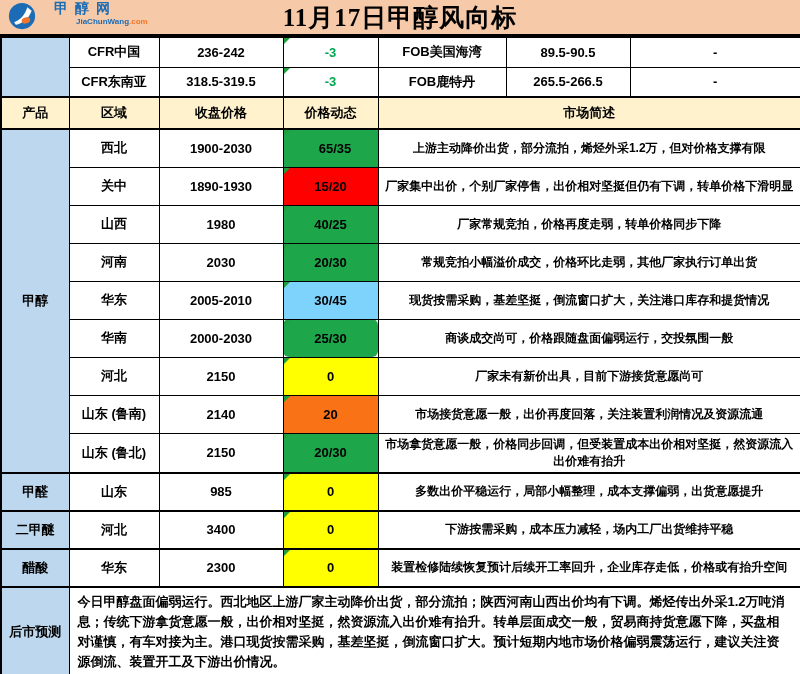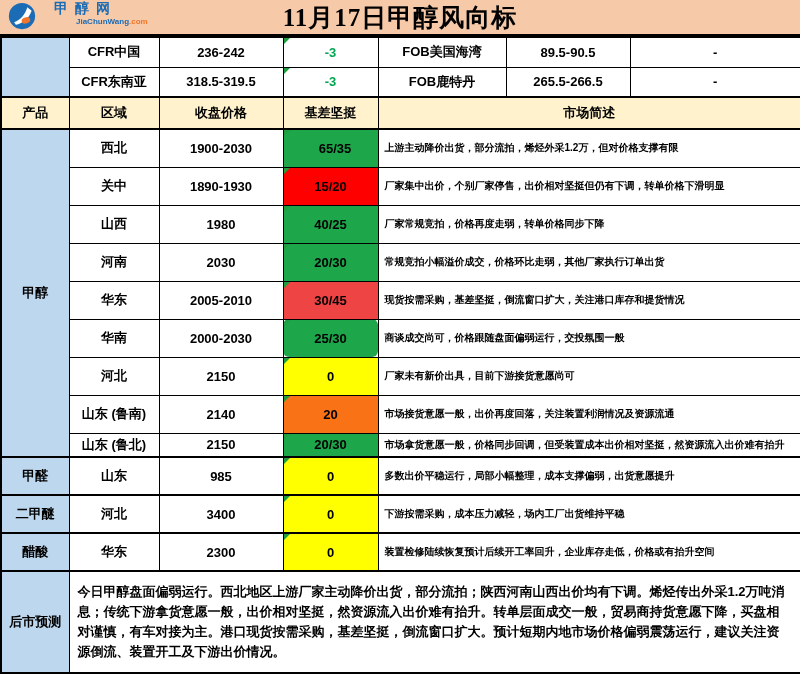--- a/index.html
+++ b/index.html
@@ -33,21 +33,21 @@
     border:2px solid #000;
   }
   td{
     border:1px solid #000;font-size:13px;font-weight:bold;color:#000;
     text-align:center;vertical-align:middle;padding:1px 2px;overflow:hidden;
     position:relative;background:#fff;
   }
   tr.h30{height:30px;padding-left:12px;} tr.h32{height:32px;} tr.h38{height:38px;}
   td.bluecell{background:#BDD7EE;}
   td.headcell{background:#FFF2CC;}
-  td.summary{text-align:left;padding:2px 6px;font-size:10px;}
+  td.summary{text-align:center;padding:2px 6px;font-size:12px;}
   td.forecast-text{text-align:left;padding:4px 8px;font-size:13px;line-height:1.55;}
   tr.group-top td{border-top-width:2px;}
   tr.head-row td{border-top-width:2px;border-bottom-width:2px;}
   .flag{
     position:absolute;top:0;left:0;width:0;height:0;
     border-top:6px solid #1E9E3C;border-right:6px solid transparent;
   }
   .chg-green-text{color:#00A651;}
 </style>
 </head>
@@ -95,21 +95,21 @@
           <td><span>318.5-319.5</span></td>
           <td><span class="flag"></span><span class="chg-green-text">-3</span></td>
           <td><span>FOB鹿特丹</span></td>
           <td><span>265.5-266.5</span></td>
           <td><span>-</span></td>
         </tr>
         <tr class="h32 head-row">
           <td class="headcell"><span>产品</span></td>
           <td class="headcell"><span>区域</span></td>
           <td class="headcell"><span>收盘价格</span></td>
-          <td class="headcell"><span>基差坚挺</span></td>
+          <td class="headcell"><span>价格动态</span></td>
           <td class="headcell" colspan="3"><span>市场简述</span></td>
         </tr>
         <tr class="group-top h38">
           <td class="bluecell" rowspan="9"><span>甲醇</span></td>
           <td><span>西北</span></td>
           <td><span>1900-2030</span></td>
           <td style="background: rgb(30, 166, 75); padding-left: 11px;"><span class="flag"></span><span>65/35</span></td>
           <td class="summary" colspan="3"><span>上游主动降价出货，部分流拍，烯烃外采1.2万，但对价格支撑有限</span></td>
         </tr>
         <tr class="h38">
@@ -126,21 +126,21 @@
         </tr>
         <tr class="h38">
           <td><span>河南</span></td>
           <td><span>2030</span></td>
           <td style="background: rgb(30, 166, 75);"><span class="flag"></span><span>20/30</span></td>
           <td class="summary" colspan="3"><span>常规竞拍小幅溢价成交，价格环比走弱，其他厂家执行订单出货</span></td>
         </tr>
         <tr class="h38">
           <td><span>华东</span></td>
           <td><span>2005-2010</span></td>
-          <td style="background: #ef4444;"><span class="flag"></span><span>30/45</span></td>
+          <td style="background: #7dd3fc;"><span class="flag"></span><span>30/45</span></td>
           <td class="summary" colspan="3"><span>现货按需采购，基差坚挺，倒流窗口扩大，关注港口库存和提货情况</span></td>
         </tr>
         <tr class="h38">
           <td><span>华南</span></td>
           <td><span>2000-2030</span></td>
           <td style="background: rgb(30, 166, 75); border-radius: 6px;"><span class="flag"></span><span>25/30</span></td>
           <td class="summary" colspan="3"><span>商谈成交尚可，价格跟随盘面偏弱运行，交投氛围一般</span></td>
         </tr>
         <tr class="h38">
           <td><span>河北</span></td>

